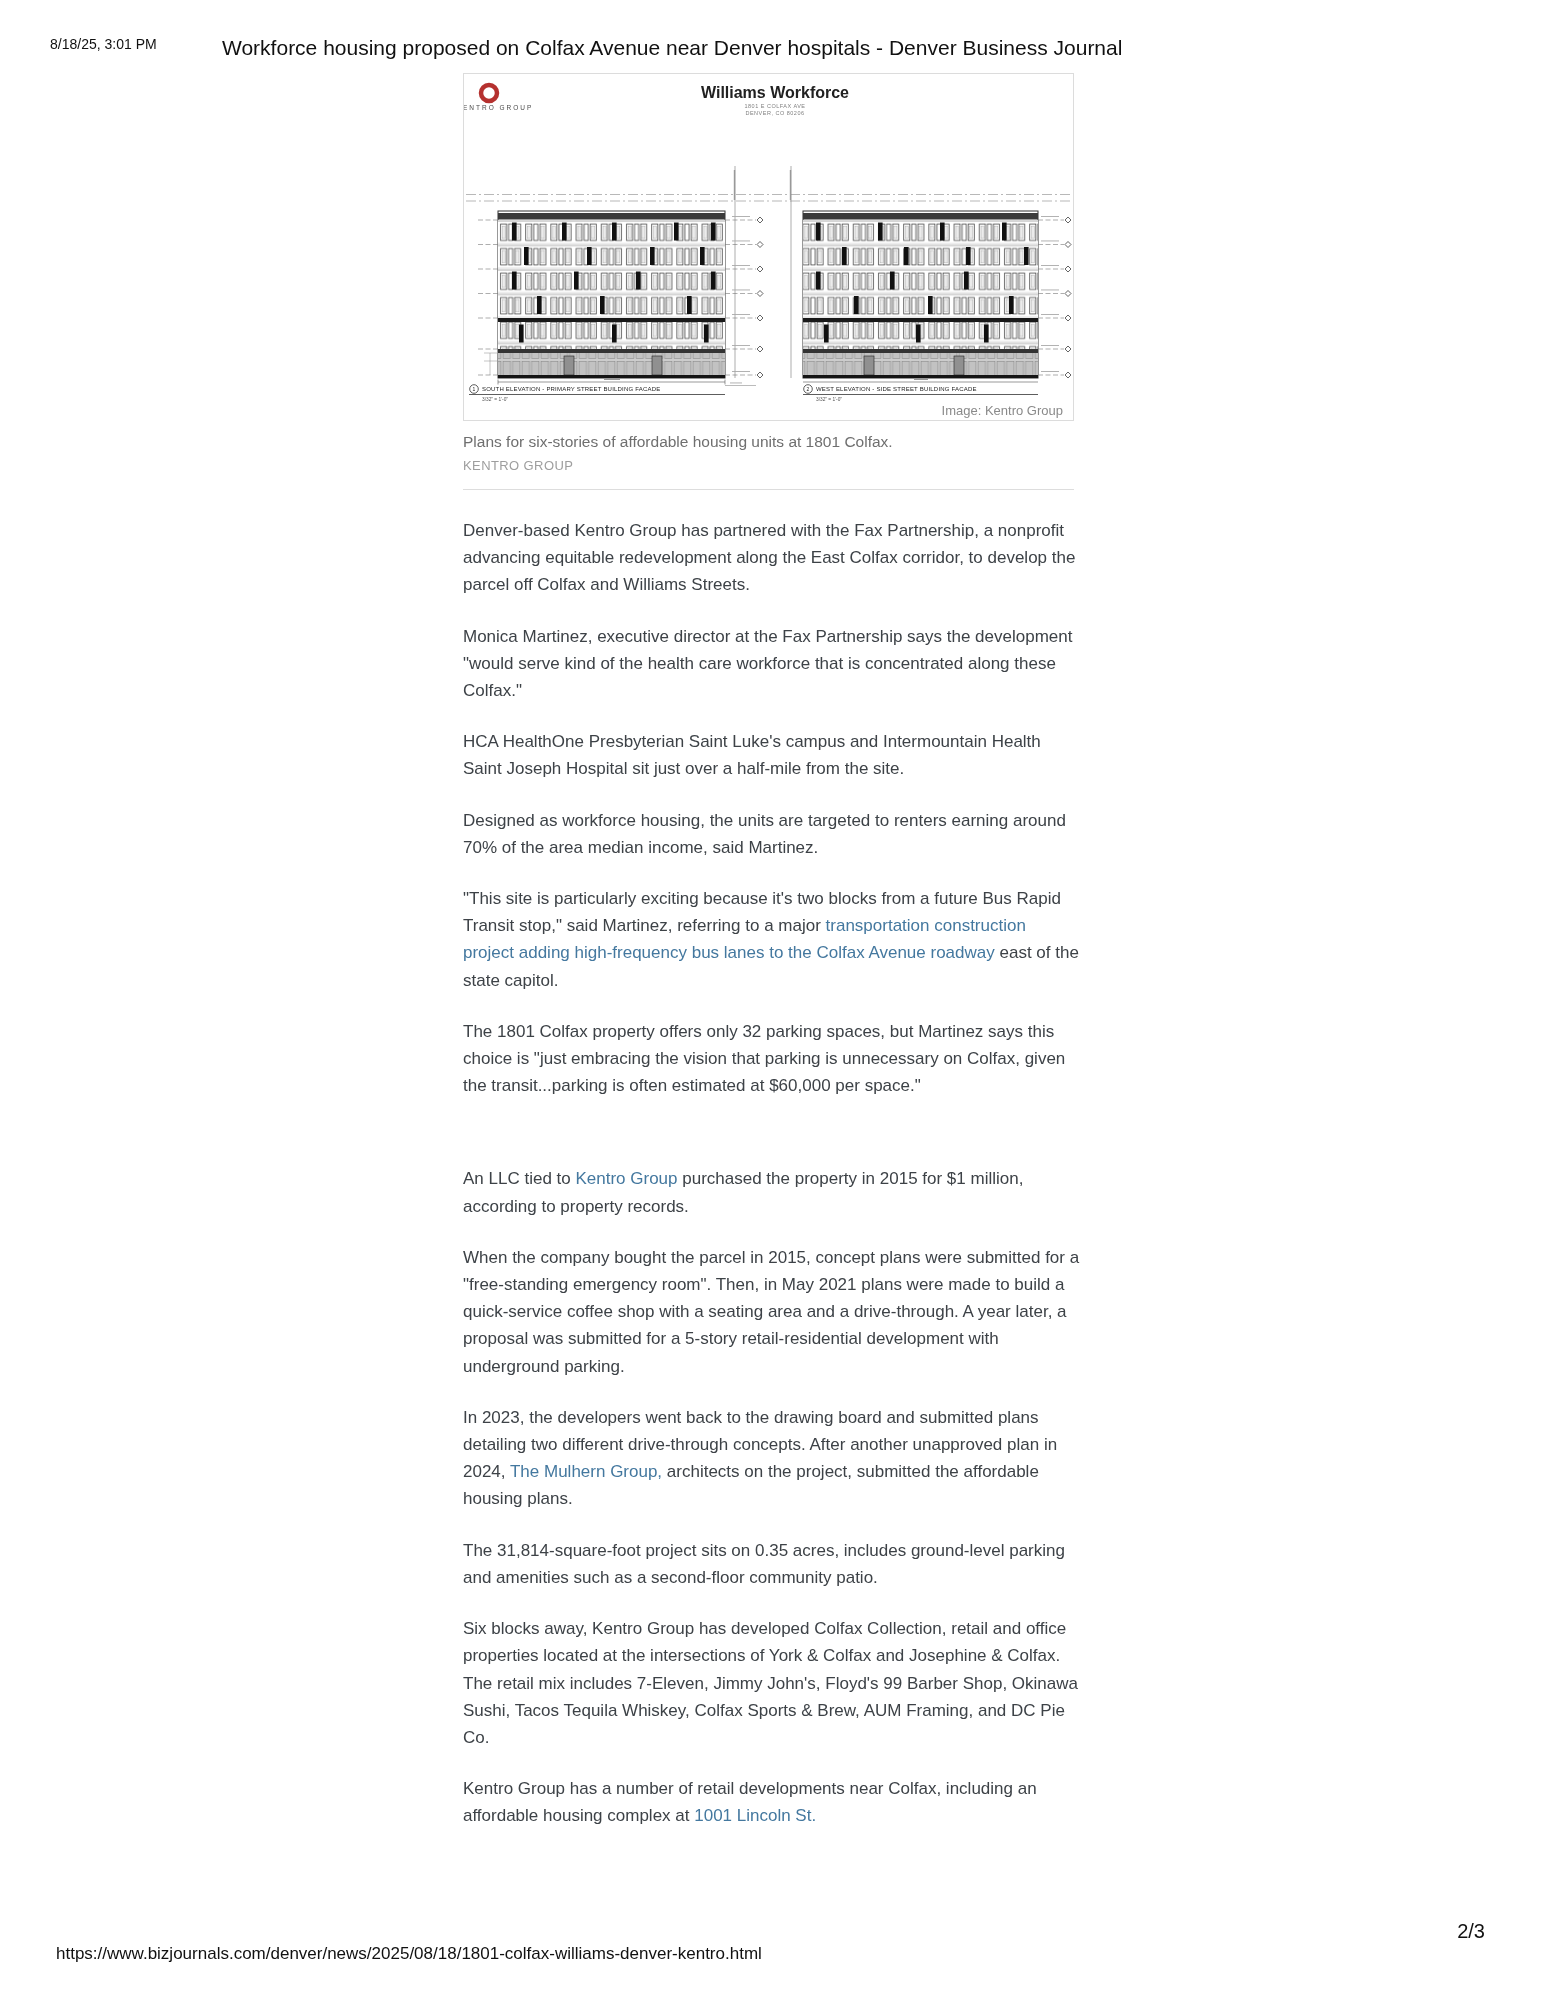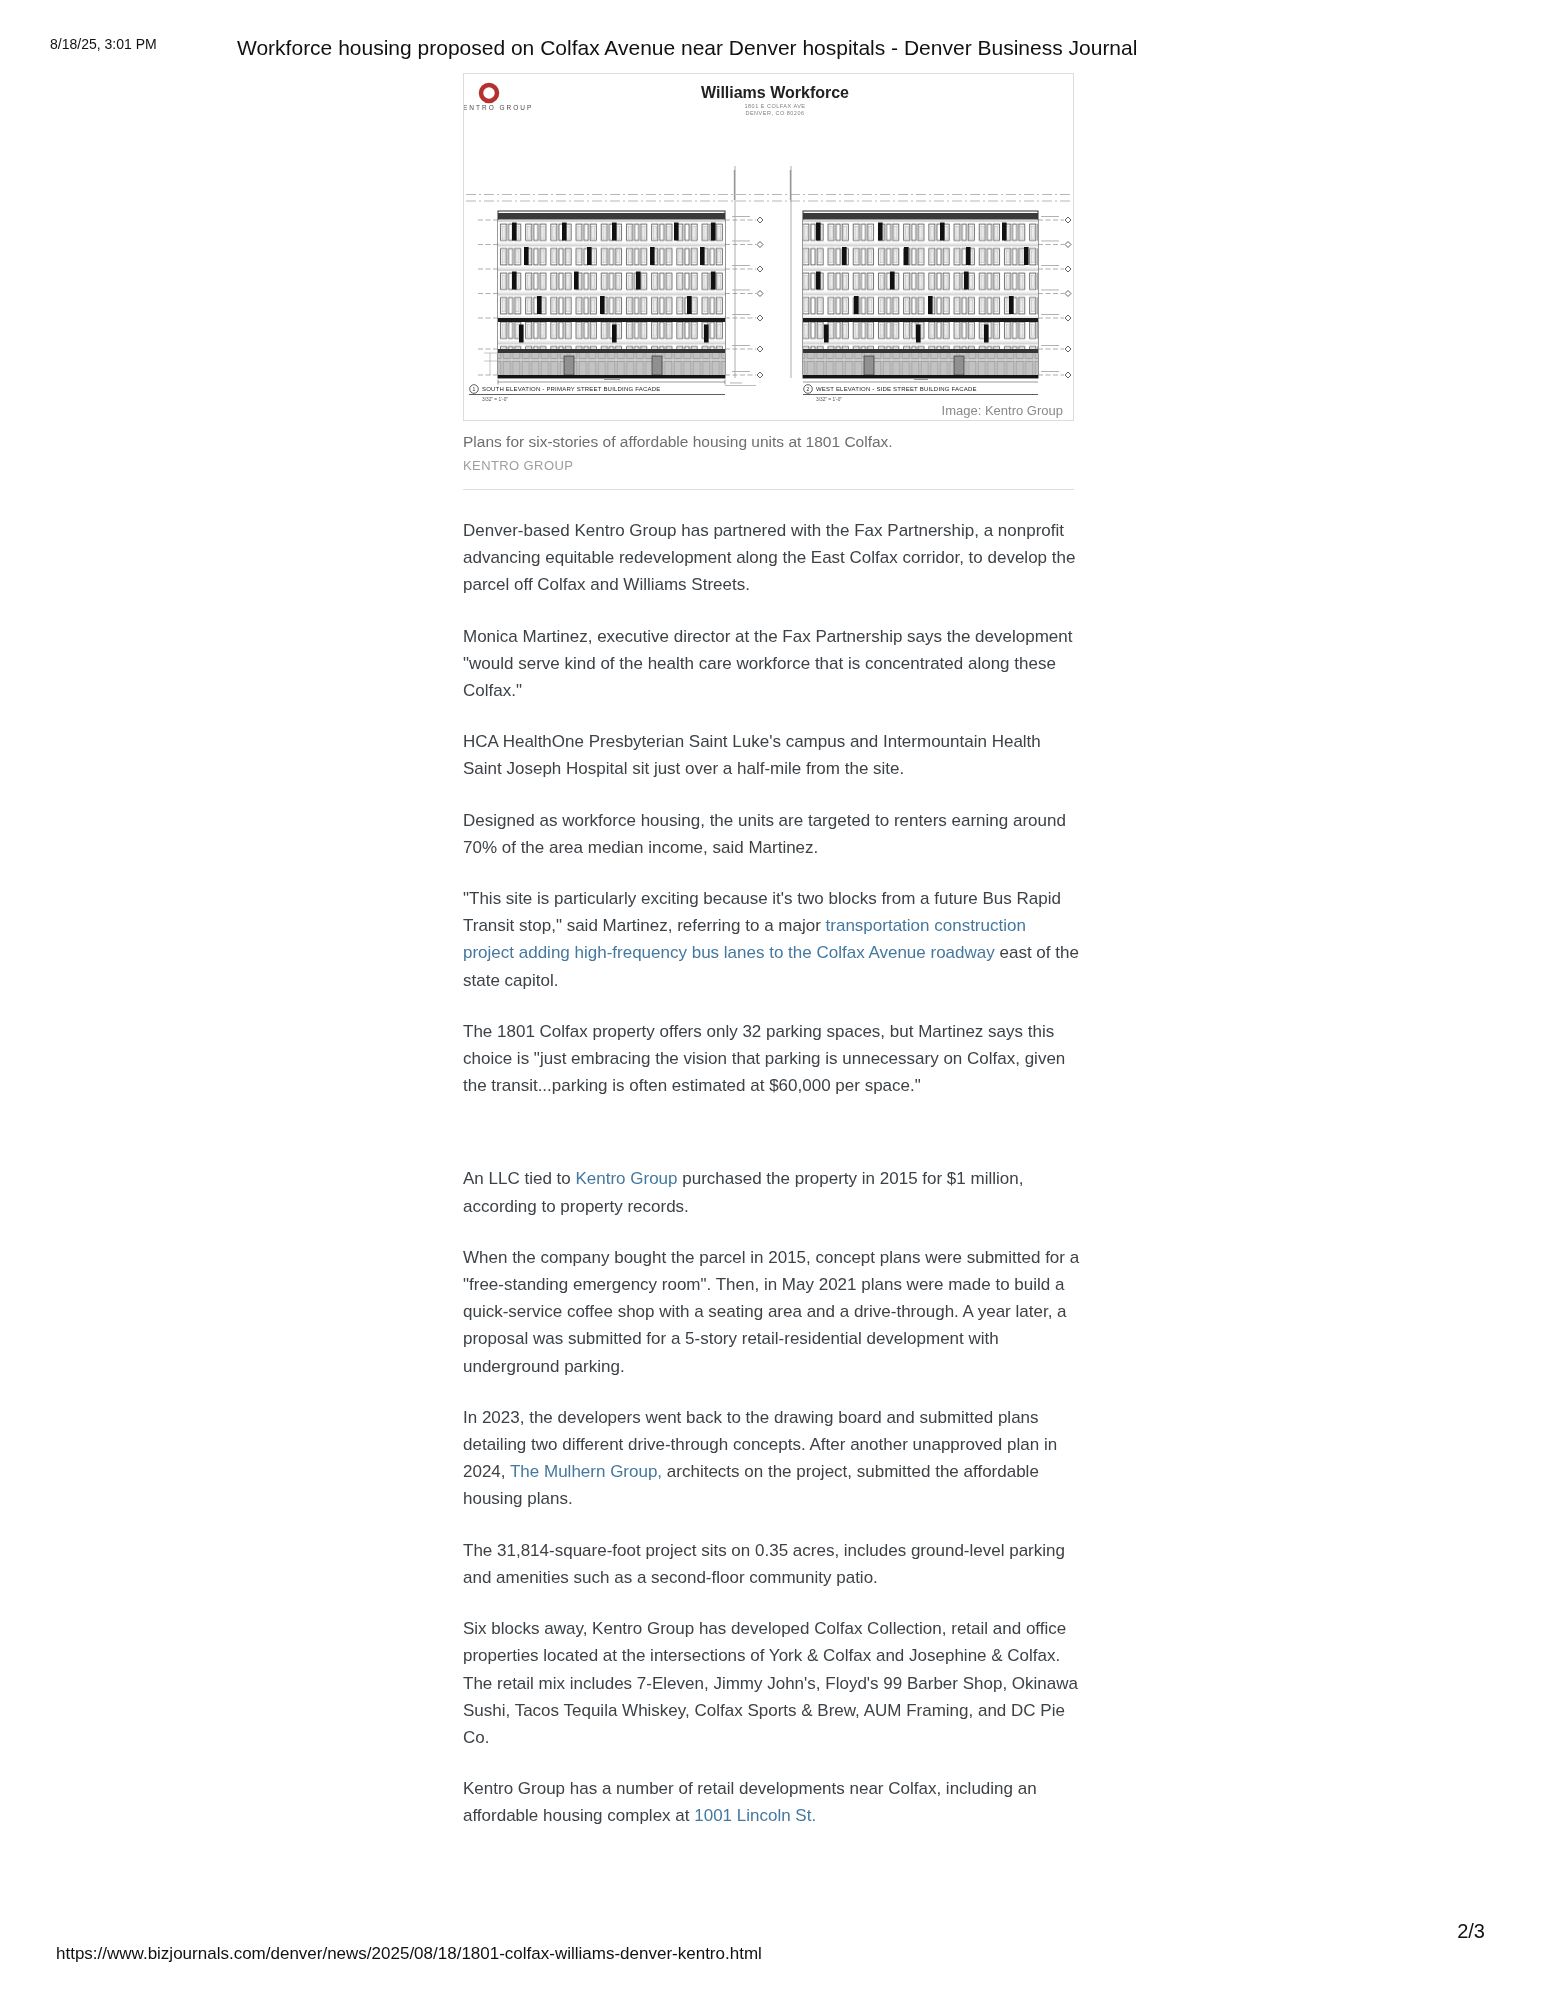--- a/index.html
+++ b/index.html
@@ -4,21 +4,21 @@
 <style>
   html,body { margin:0; padding:0; }
   body {
     width:1545px; height:2000px; position:relative;
     background:#ffffff; overflow:hidden;
     font-family:"Liberation Sans","DejaVu Sans",sans-serif;
     -webkit-font-smoothing:antialiased;
   }
   
   .ph-date { position:absolute; left:50px; top:36px; font-size:14px; color:#111; }
-  .ph-title { position:absolute; left:237px; top:36px; font-size:21px; color:#111; white-space:nowrap; }
+  .ph-title { position:absolute; left:222px; top:36px; font-size:21px; color:#111; white-space:nowrap; }
   .pf-url  { position:absolute; left:56px; top:1944px; font-size:17px; color:#111; }
   .pf-page { position:absolute; right:60px; top:1920px; font-size:20px; color:#111; }
 
   
   .content { position:absolute; left:463px; top:73px; width:617px; }
 
   .figure-box { width:609px; border:1px solid #dcdcdc; background:#fff; }
   .figure-box svg { display:block; }
   .figure-credit { text-align:right; font-size:13px; color:#8a8a8a; padding:0 10px 3px 0; line-height:13px; }
 

